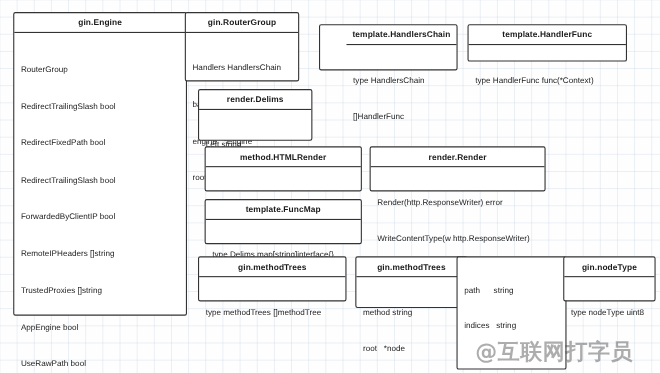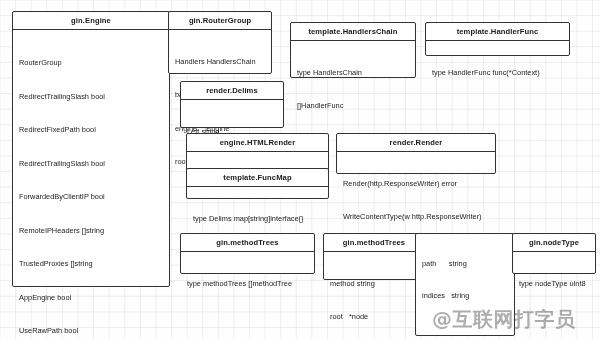--- a/index.html
+++ b/index.html
@@ -65,22 +65,22 @@
     text-overflow: clip;
   }
 
   
   #box-engine            { left: 12px;  top: 11px;  width: 158px; height: 276px; }
   #box-engine .uml-body  { padding-top: 5px; }
 
   #box-routergroup       { left: 168px; top: 11px;  width: 104px; height: 63px; }
   #box-delims            { left: 180px; top: 81px;  width: 104px; height: 47px; }
   #box-htmlrender        { left: 186px; top: 133px; width: 143px; height: 41px; }
-  #box-funcmap           { left: 186px; top: 168px; width: 143px; height: 31px; }
-  #box-handlerschain     { left: 290px; top: 22px;  width: 126px; height: 56px; }
+  #box-funcmap           { left: 186px; top: 181px; width: 143px; height: 41px; }
+  #box-handlerschain     { left: 290px; top: 22px;  width: 126px; height: 42px; padding-left: 24px; }
   #box-handlerfunc       { left: 425px; top: 22px;  width: 145px; height: 34px; }
   #box-renderiface       { left: 336px; top: 133px; width: 160px; height: 41px; }
   #box-methodtrees       { left: 180px; top: 233px; width: 135px; height: 41px; }
   #box-methodtree        { left: 323px; top: 233px; width: 102px; height: 47px; }
   #box-node              { left: 415px; top: 233px; width: 100px; height: 103px; }
   #box-nodetype          { left: 512px; top: 233px; width: 84px; height: 41px; }
 
   #box-node .uml-body    { line-height: 10.6px; }
   #box-engine .uml-body  { line-height: 11.15px; }
 
@@ -145,21 +145,21 @@
 
   <div class="uml-box" id="box-delims">
     <div class="uml-title">render.Delims</div>
     <div class="uml-body">
       <div class="uml-row">Left string</div>
       <div class="uml-row">Right string</div>
     </div>
   </div>
 
   <div class="uml-box" id="box-htmlrender">
-    <div class="uml-title">engine.HTMLRender</div>
+    <div class="uml-title">method.HTMLRender</div>
     <div class="uml-body">
       <div class="uml-row">Instance(string, interface{}) Render</div>
     </div>
   </div>
 
   <div class="uml-box" id="box-funcmap">
     <div class="uml-title">template.FuncMap</div>
     <div class="uml-body">
       <div class="uml-row">type Delims map[string]interface{}</div>
     </div>

